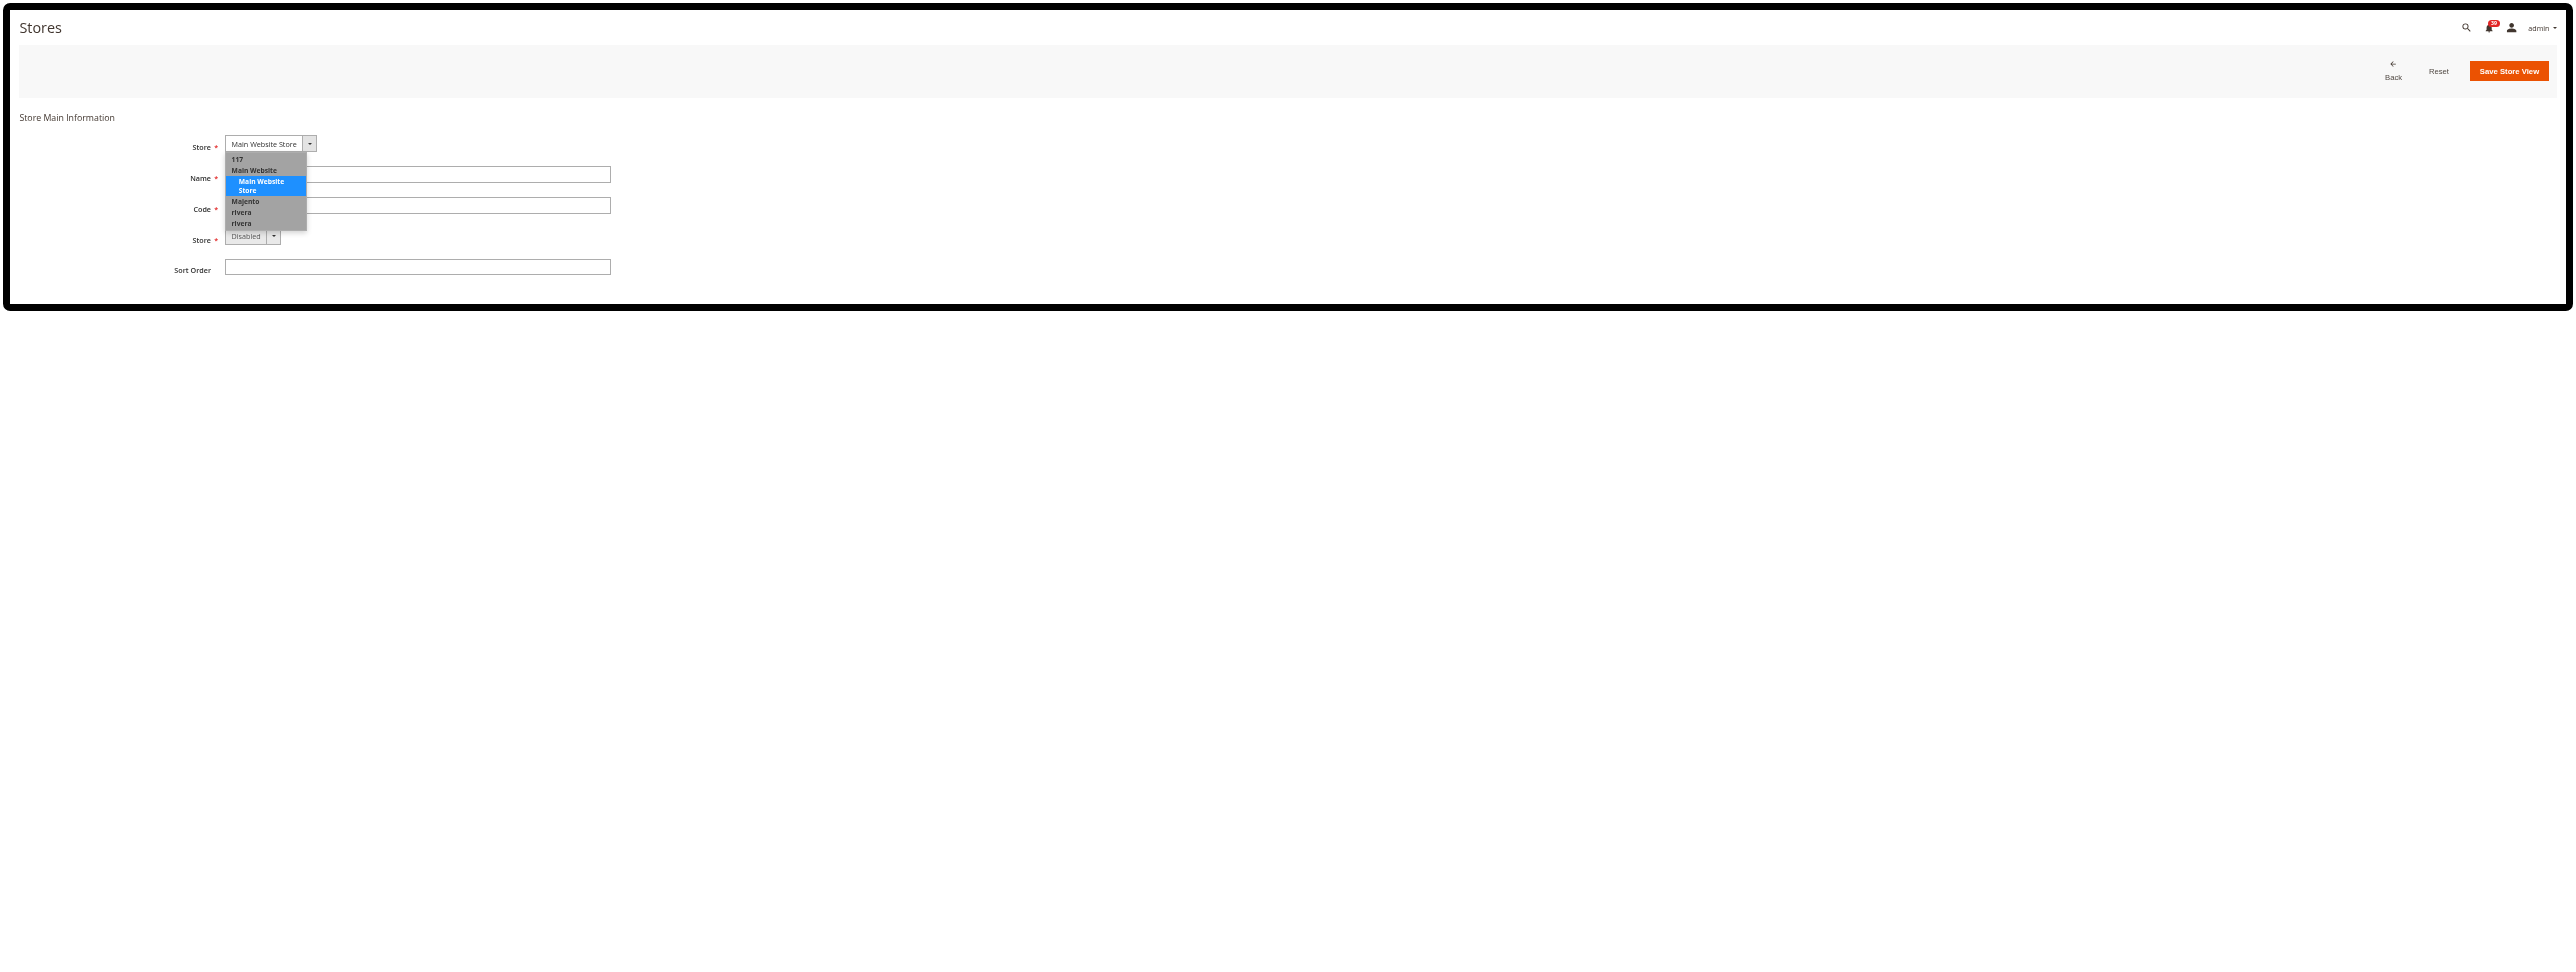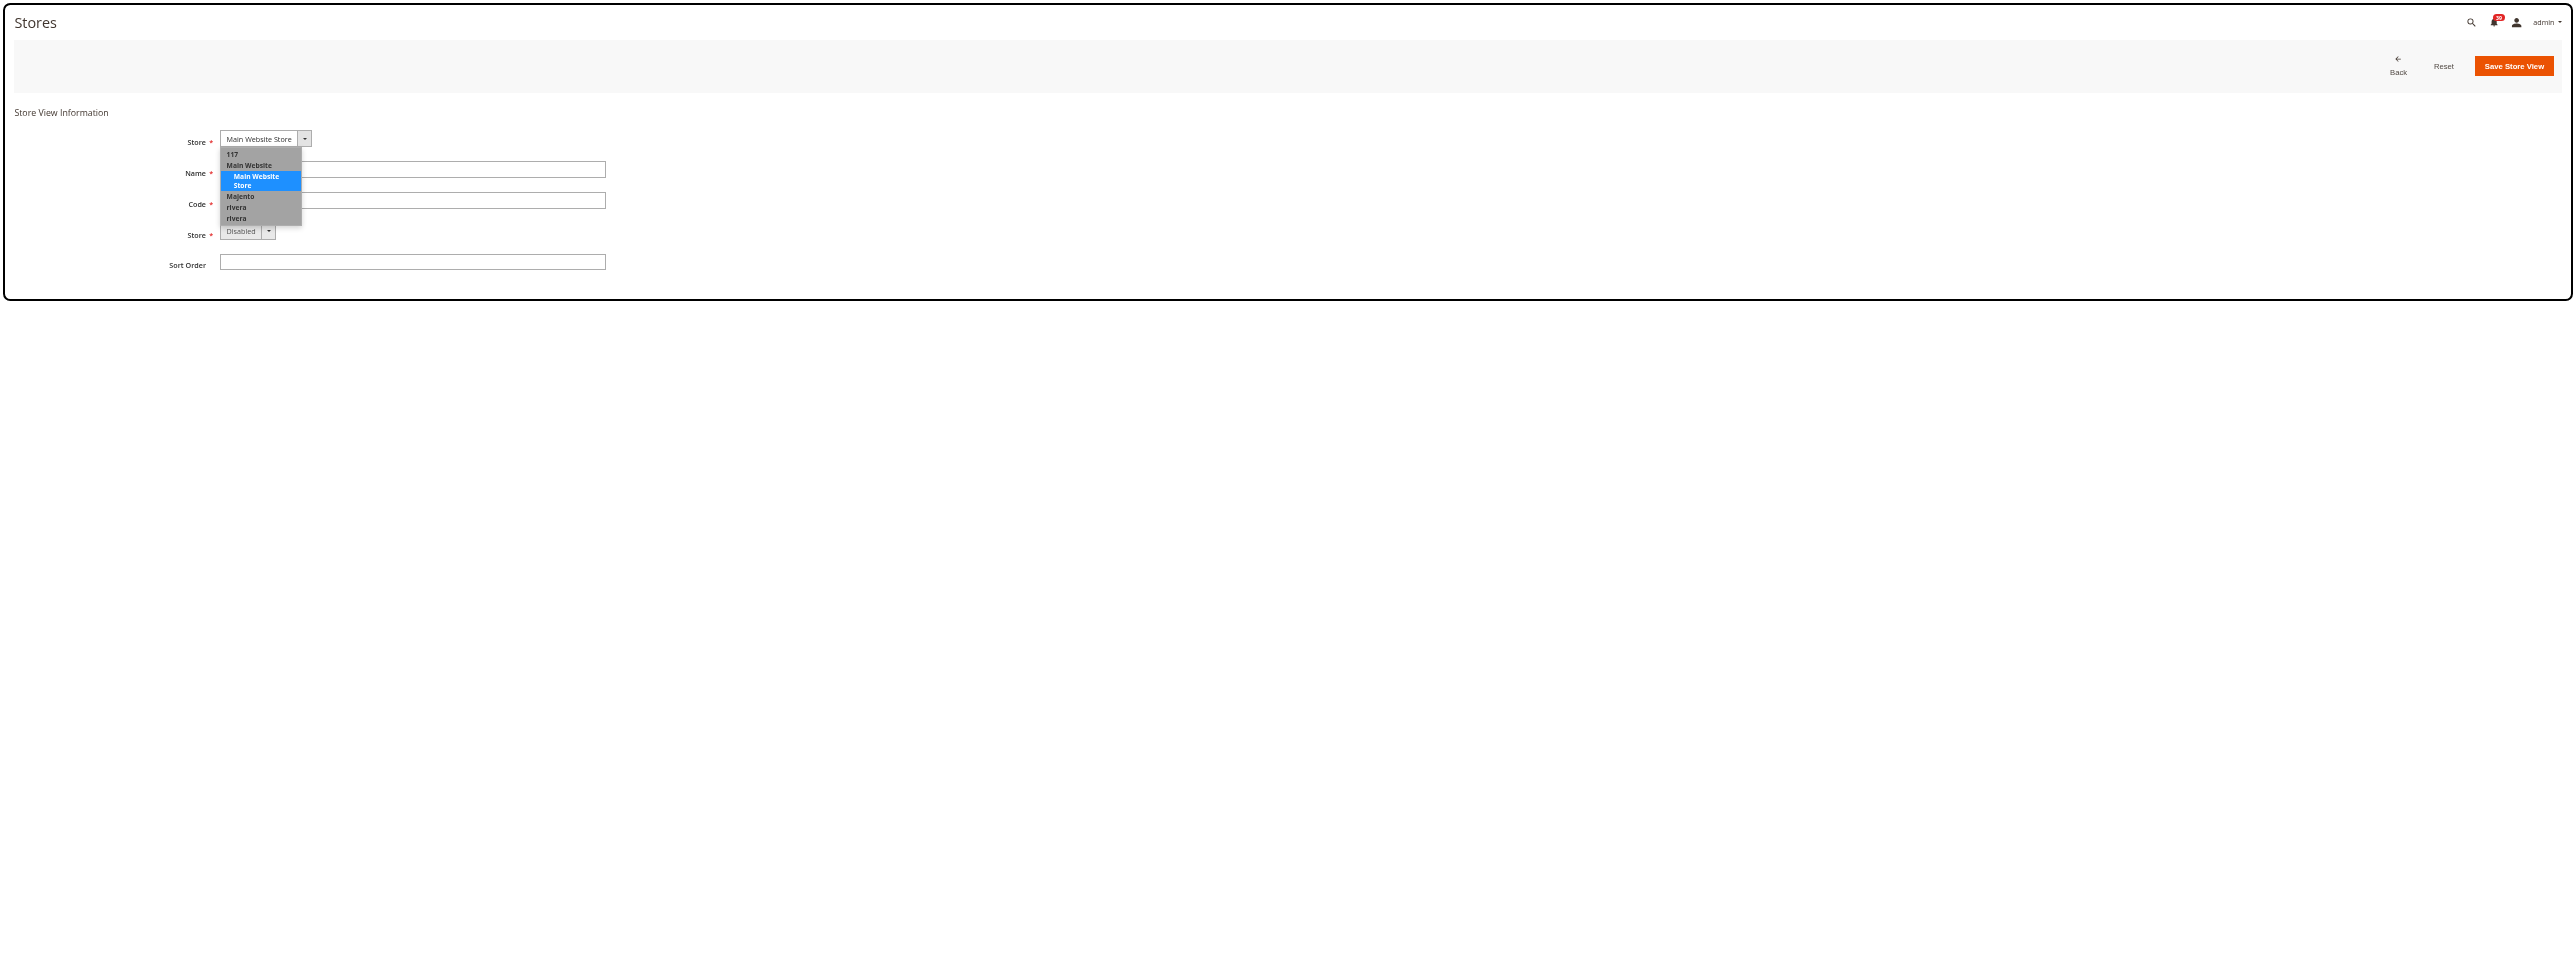--- a/index.html
+++ b/index.html
@@ -4,39 +4,39 @@
 <style>
 * { box-sizing: border-box; margin: 0; padding: 0; }
 body {
   font-family: 'Open Sans', -apple-system, BlinkMacSystemFont, 'Segoe UI', Helvetica, Arial, sans-serif;
   background: #fff;
   color: #333;
   font-size: 7.2px;
 }
 .frame {
   margin: 3.1px;
-  border: 2px solid #000000;
+  border: 7px solid #000000;
   border-radius: 7.2px;
   padding: 6.2px 9.3px 14.4px 9.3px;
   min-height: 237px;
 }
 .header {
   display: flex;
   align-items: center;
   justify-content: space-between;
   padding: 2.1px 0 7.2px 0;
 }
 .page-title {
   font-size: 14.4px;
   font-weight: 400;
   color: #41362f;
 }
 .header-right {
   display: flex;
-  align-items: flex-start;
+  align-items: center;
   gap: 11.3px;
 }
 .icon-btn { cursor: pointer; display: inline-flex; position: relative; }
 .badge {
   position: absolute;
   top: -3.1px; right: -5.2px;
   background: #e22626;
   color: #fff;
   font-size: 5.2px;
   font-weight: 700;
@@ -229,21 +229,21 @@
     <button class="btn-back">
       <svg class="ico" style="width:8.2px;height:8.2px" viewBox="0 0 24 24">
           <path d="M20 11H7.83l5.59-5.59L12 4l-8 8 8 8 1.41-1.41L7.83 13H20v-2z"></path>
         </svg>
       <span>Back</span>
     </button>
     <button class="btn-text">Reset</button>
     <button class="btn-primary">Save Store View</button>
   </div>
 
-  <div class="section-title">Store View Information</div>
+  <div class="section-title">Store Main Information</div>
 
   <div class="form">
 
     <div class="form-row">
       <div class="form-label required">Store</div>
       <div class="form-control">
         <div class="select-wrap">
           <span class="select-value">Main Website Store</span>
           <span class="select-btn">
               <span class="tri"></span>

